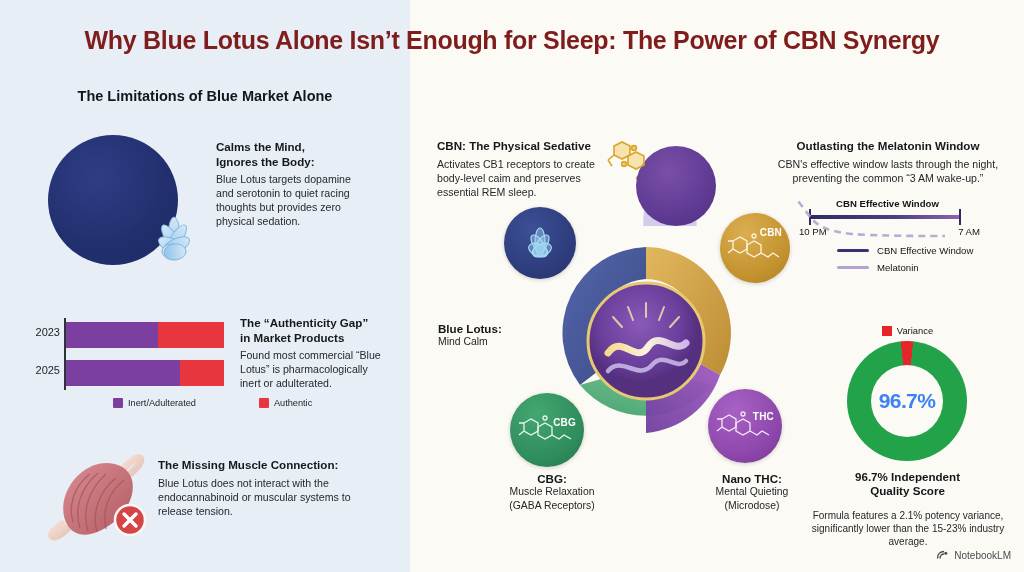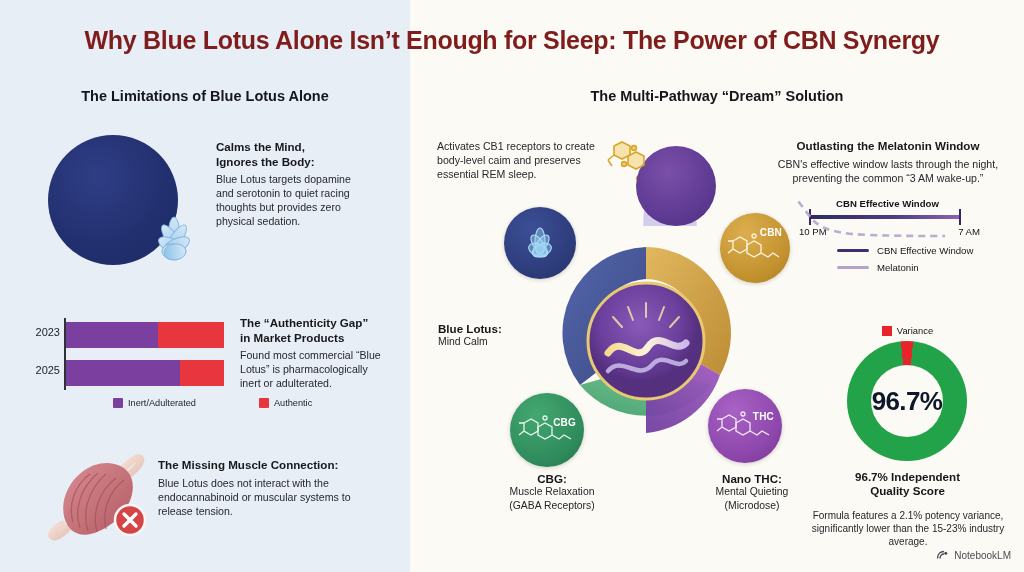--- a/index.html
+++ b/index.html
@@ -136,21 +136,21 @@
   .donut-legend .tx { font-size: 9.4px; color: #15161a; }
   .donut {
     position: absolute; left: 47px; top: 16px; width: 120px; height: 120px;
     border-radius: 50%;
   }
   .donut-hole {
     position: absolute; left: 50%; top: 50%; transform: translate(-50%,-50%);
     width: 72px; height: 72px; border-radius: 50%; background: #fbfaf4;
     display: flex; align-items: center; justify-content: center;
   }
-  .donut-val { font-size: 26px; font-weight: bold; color: #0f172a; letter-spacing: -0.6px; }
+  .donut-val { font-size: 21px; font-weight: bold; color: #3b82f6; letter-spacing: -0.6px; }
   .donut-title {
     position: absolute; left: 0; top: 145px; width: 215px; text-align: center;
     font-size: 11.6px; font-weight: bold; color: #15161a; line-height: 1.25;
   }
   .donut-desc {
     position: absolute; left: 2px; top: 184px; width: 212px; text-align: center;
     font-size: 10px; color: #27282c; line-height: 1.32;
   }
 
   
@@ -167,22 +167,21 @@
 </style>
 </head>
 <body>
 
 <div id="page">
 
   <div class="panel-left-bg"></div>
   <div class="panel-right-bg"></div>
 
   <div class="main-title">Why Blue Lotus Alone Isn’t Enough for Sleep: The Power of CBN Synergy</div>
-  <div class="col-head left">The Limitations of Blue Lotus Alone</div>
-  <div class="col-head right">The Multi-Pathway “Dream” Solution</div>
+  <div class="col-head left">The Limitations of Blue Market Alone</div>
 
   <div class="brain-wrap">
     <div class="brain-circle"></div>
     <svg width="165" height="135" viewBox="0 0 165 135">
       <defs>
         <linearGradient id="headG" x1="0" y1="0" x2="0" y2="1">
           <stop offset="0%" stop-color="#8f9ad6"></stop>
             <stop offset="100%" stop-color="#6e7ac0"></stop>
         </linearGradient>
         <linearGradient id="brainG" x1="0" y1="0" x2="1" y2="1">
@@ -295,20 +294,21 @@
       </g>
     </svg>
   </div>
 
   <div class="blk" style="left:158px; top:458px; width:216px;">
     <h3>The Missing Muscle Connection:</h3>
     <p>Blue Lotus does not interact with the endocannabinoid or muscular systems to release tension.</p>
   </div>
 
   <div class="blk" style="left:437px; top:139px; width:185px;">
+    <h3>CBN: The Physical Sedative</h3>
     <p>Activates CB1 receptors to create body-level caim and preserves essential REM sleep.</p>
   </div>
 
   <div class="cb1-wrap">
     <div class="cb1-circle"></div>
     <svg width="96" height="92" viewBox="0 0 96 92">
 
       <g opacity="0.55" fill="#b5a8e8">
         <circle cx="44" cy="28" r="11"></circle>
         <path d="M30 44 C34 40 54 40 58 44 C66 48 70 60 70 86 L18 86 C18 60 22 48 30 44 Z"></path>

